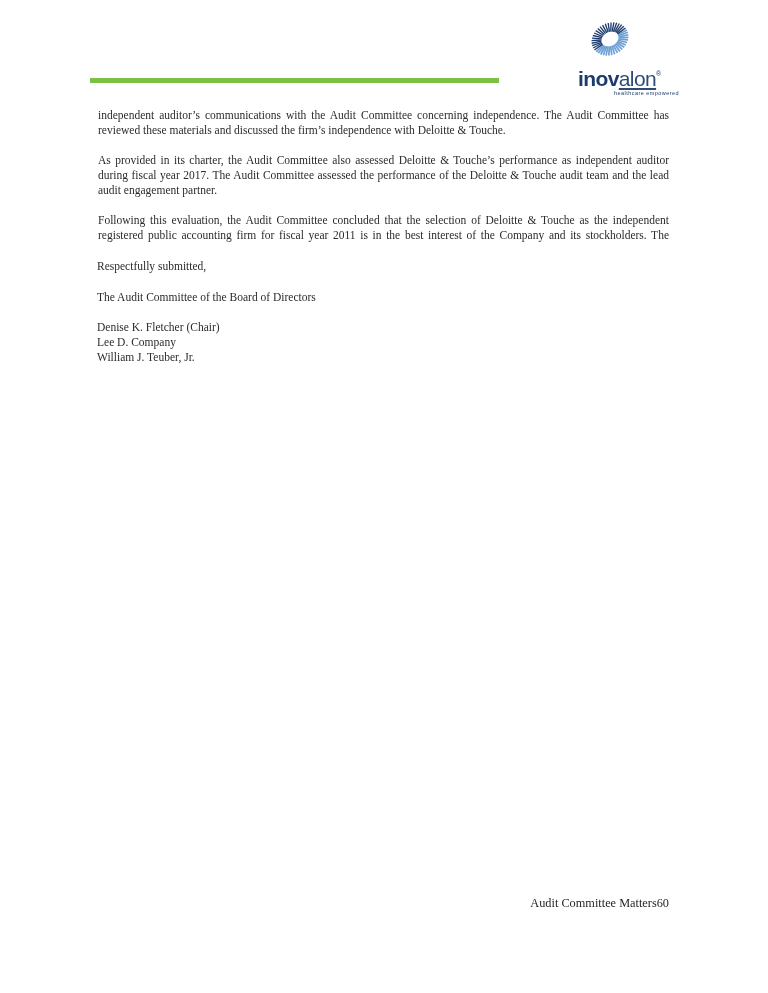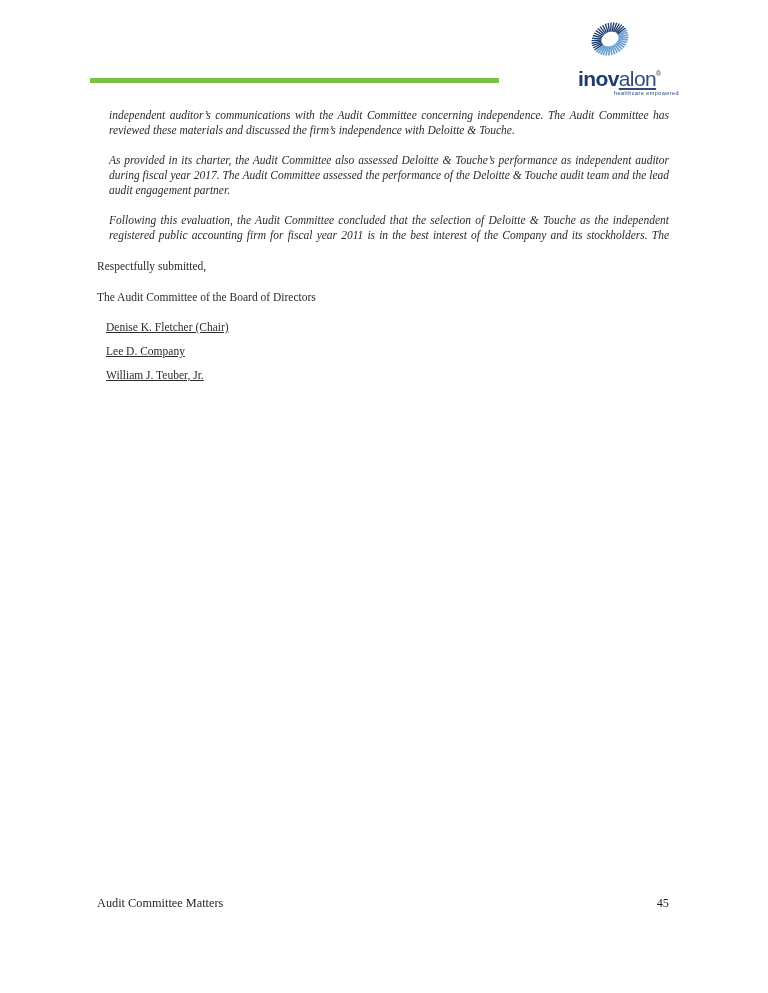--- a/index.html
+++ b/index.html
@@ -37,29 +37,29 @@
     letter-spacing:.45px;
     text-align:right;
     padding-right:3px;
     margin-top:1px;
   }
   
   .body-text{
     position:absolute;left:97px;top:108px;width:572px;
     font-size:11.5px;line-height:15px;
   }
-  .para{margin:0 0 15px 12px;font-style:italic;}
+  .para{margin:0 0 15px 1px;}
   .jline{text-align:justify;text-align-last:justify;}
   .jline.last{text-align-last:left;}
   .plain{margin:16px 0 15px 0;}
-  .sig-line{margin:9px;text-decoration:underline;}
+  .sig-line{margin:0;}
   
   .footer{
     position:absolute;left:97px;top:896px;width:572px;
-    display:flex;justify-content:space-between;align-items:baseline;
+    display:flex;justify-content:flex-end;align-items:baseline;
     font-size:12.3px;line-height:15px;color:#231f20;
   }
 </style>
 </head>
 <body>
 
 <div class="page">
 
   <div class="green-rule" style="background: rgb(123, 193, 67);"></div>
 
@@ -137,16 +137,16 @@
     <div class="sig-block">
       <div class="sig-line">Denise K. Fletcher (Chair)</div>
       <div class="sig-line">Lee D. Company</div>
       <div class="sig-line">William J. Teuber, Jr.</div>
     </div>
 
   </div>
 
   <div class="footer">
     <span>Audit Committee Matters</span>
-    <span>45</span>
+    <span>60</span>
   </div>
 
 </div>
 
 </body></html>

